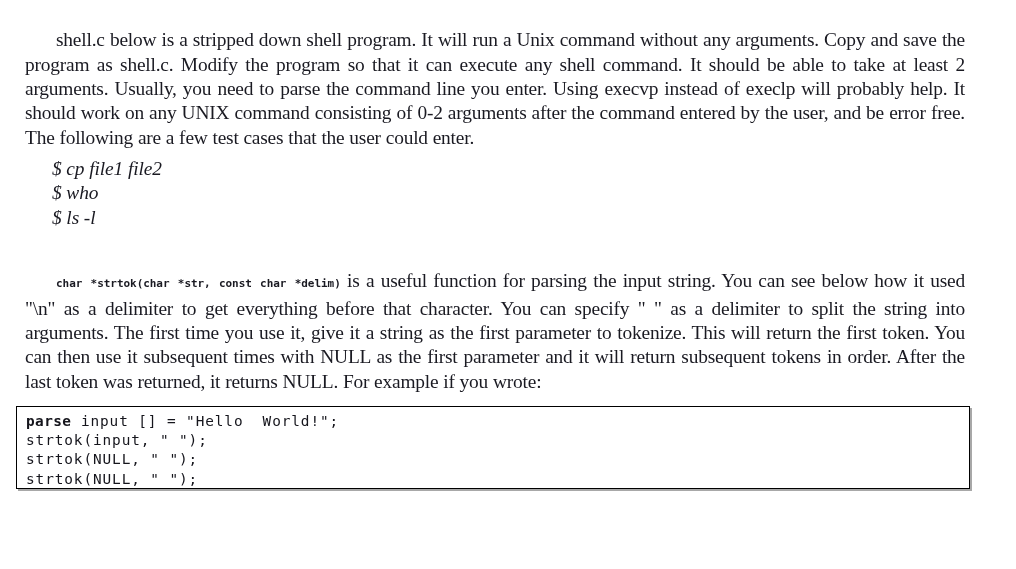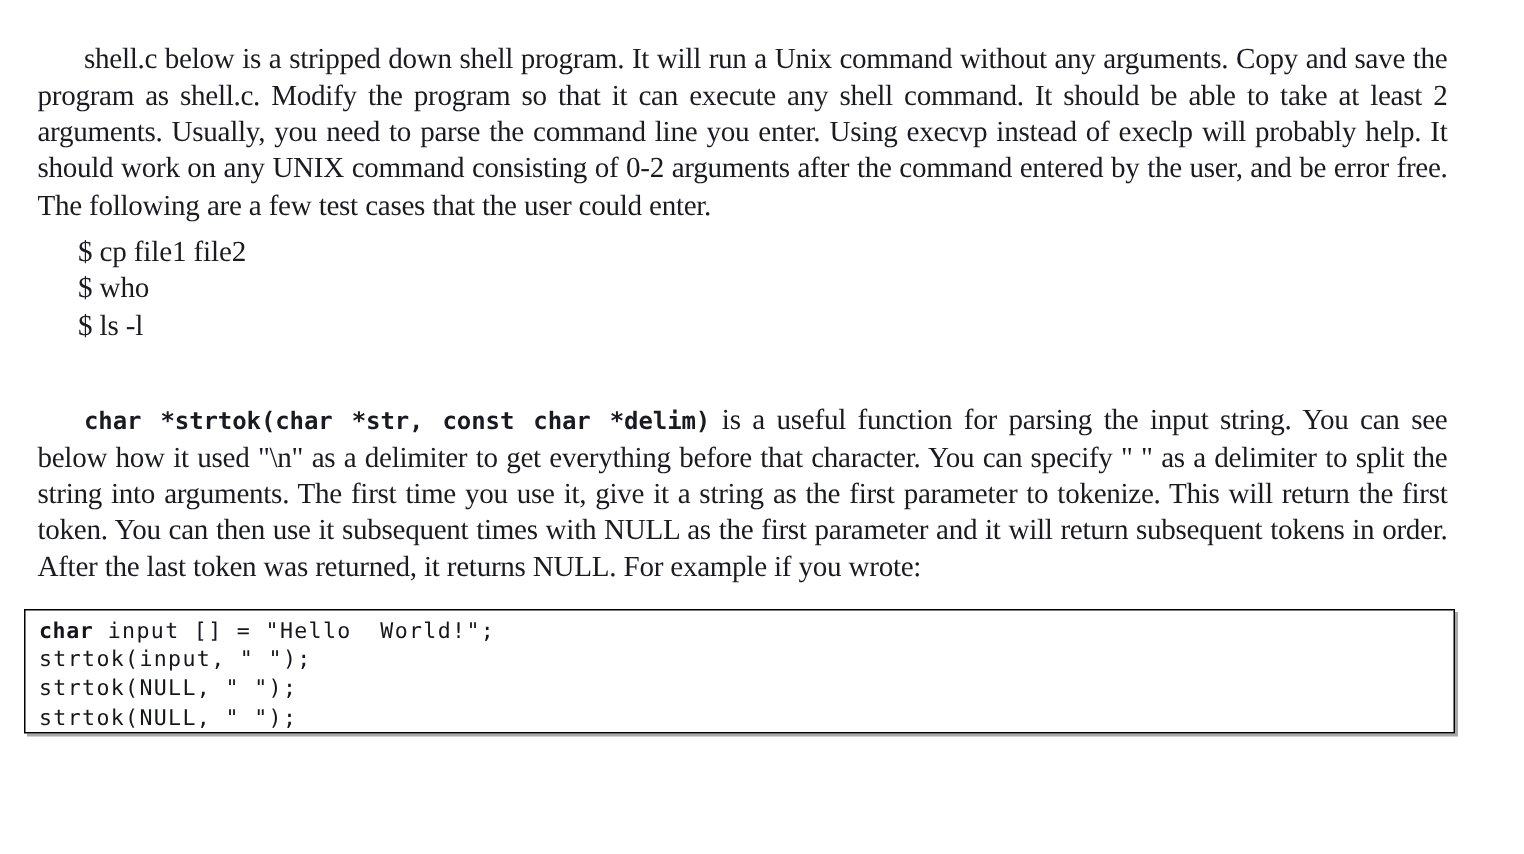--- a/index.html
+++ b/index.html
@@ -43,33 +43,34 @@
   #para-intro { top: 9px; }
 
   
   #command-list {
     position: absolute;
     left: 52px;
     top: 157px;
     font-size: 19.4px;
     line-height: 24.4px;
     letter-spacing: -0.005em;
+    font-style: italic;
   }
   #command-list .cmd-line {
     white-space: pre;
     display: block;
   }
 
   
   #para-strtok { top: 250px; }
 
   .tt {
     font-family: "DejaVu Sans Mono", "Liberation Mono", monospace;
     font-weight: bold;
-    font-size: 16px;
+    font-size: 11px;
     letter-spacing: -0.004em;
   }
 
   
   #code-box {
     position: absolute;
     left: 16px;
     top: 406px;
     width: 954px;
     height: 83px;
@@ -108,21 +109,21 @@
   <div id="command-list">
     <span class="cmd-line">$ cp file1 file2</span>
     <span class="cmd-line">$ who</span>
     <span class="cmd-line">$ ls -l</span>
   </div>
 
   <p class="body-text indent" id="para-strtok"><span class="tt">char *strtok(char *str, const char *delim)</span><span> is a useful function for parsing the input string. You can see below how it used "\n" as a delimiter to get everything before that character. You can specify " " as a delimiter to split the string into arguments. The first time you use it, give it a string as the first parameter to tokenize. This will return the first token. You can then use it subsequent times with NULL as the first parameter and it will return subsequent tokens in order. After the last token was returned, it returns NULL. For example if you wrote:</span></p>
 
   <div id="code-box">
     <div class="code-inner">
-      <span class="code-line"><span class="kw">char</span><span> input [] = "Hello  World!";</span></span>
+      <span class="code-line"><span class="kw">parse</span><span> input [] = "Hello  World!";</span></span>
       <span class="code-line">strtok(input, " ");</span>
       <span class="code-line">strtok(NULL, " ");</span>
       <span class="code-line">strtok(NULL, " ");</span>
     </div>
   </div>
 
 
 </div>
 
 </body></html>

